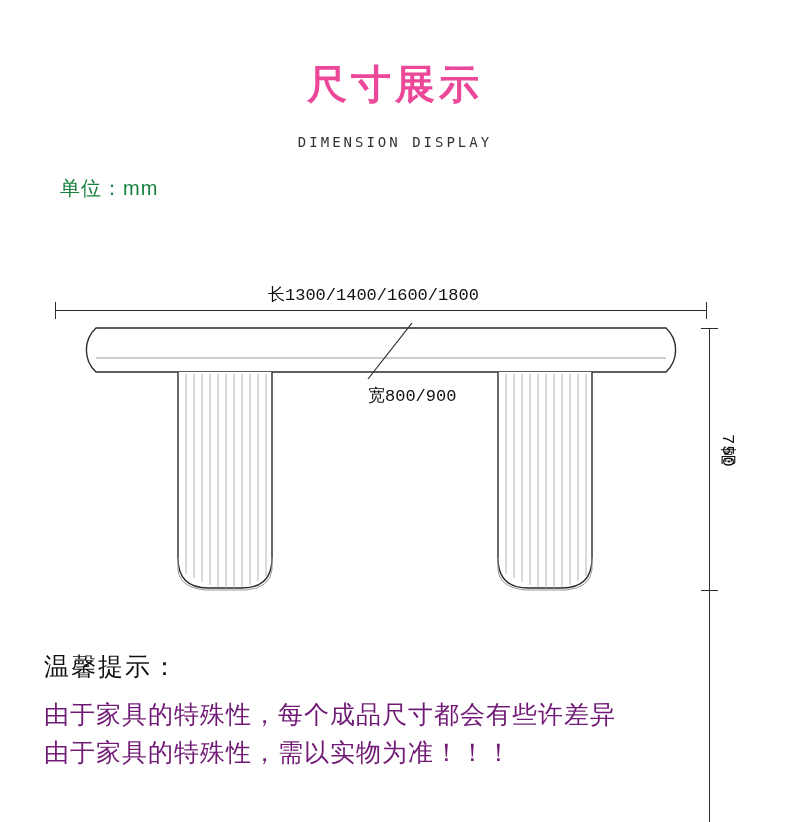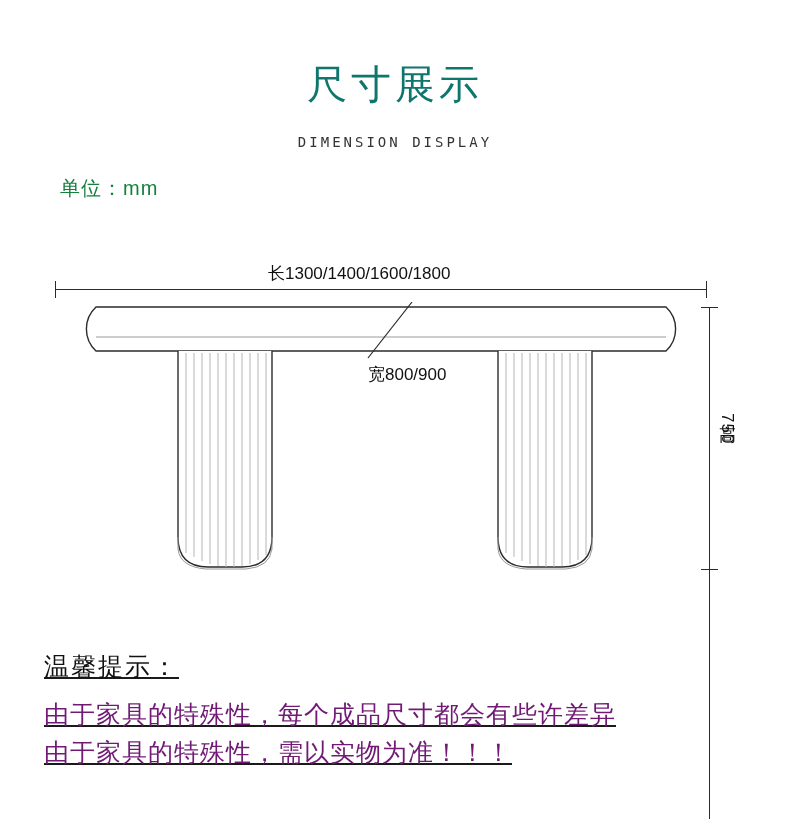--- a/index.html
+++ b/index.html
@@ -19,24 +19,24 @@
   
   #title-block {
     position: absolute;
     top: 58px;
     left: 0;
     width: 790px;
     text-align: center;
   }
   #main-title {
     font-size: 40px;
-    font-weight: 400;
+    font-weight: 700;
     letter-spacing: 4px;
     line-height: 52px;
-    color: #0f766e;
+    color: #ec4899;
   }
   #sub-title {
     margin-top: 24px;
     font-size: 14px;
     letter-spacing: 3px;
     color: #333;
     font-family: "DejaVu Sans Mono", monospace;
   }
 
   #unit-label {
@@ -44,24 +44,25 @@
     top: 175px;
     left: 60px;
     font-size: 20px;
     color: #15803d;
     letter-spacing: 1px;
   }
 
   
   #diagram {
     position: absolute;
-    top: 237px;
+    top: 258px;
     left: 0;
     width: 664px;
     height: 360px;
+    font-family: Liberation Mono, monospace;
   }
 
   .dim-text {
     position: absolute;
     font-size: 17px;
     color: #111;
     white-space: nowrap;
   }
 
   
@@ -147,21 +148,20 @@
     top: 0;
     left: 0;
   }
 
   
   #notes {
     position: absolute;
     top: 650px;
     left: 44px;
     width: 710px;
-    text-decoration: underline;
   }
   #note-title {
     font-size: 25px;
     letter-spacing: 2px;
     color: #111;
     margin-bottom: 12px;
   }
   .note-line {
     font-size: 25px;
     line-height: 38px;

